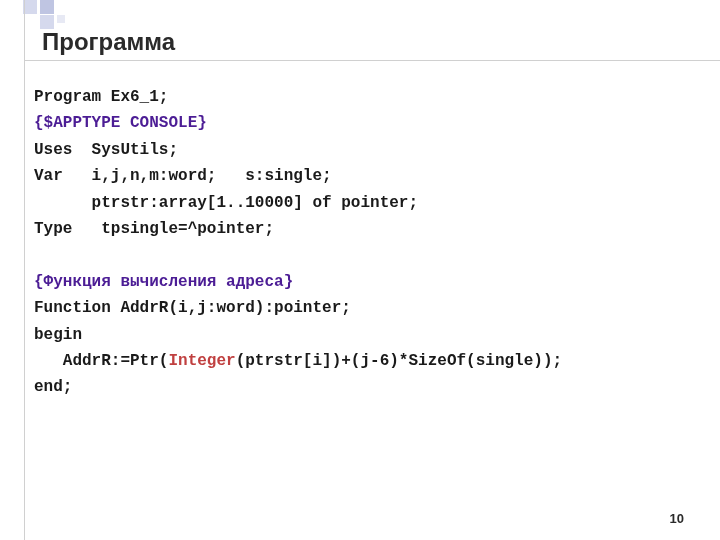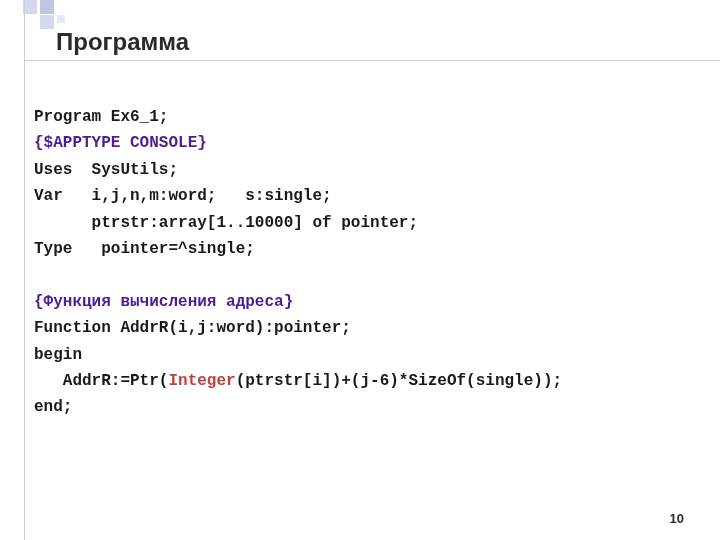--- a/index.html
+++ b/index.html
@@ -38,28 +38,28 @@
       position: absolute;
       top: 0;
       left: 24px;
       width: 1px;
       height: 540px;
       background: #d0d0d0;
     }
     .title {
       position: absolute;
       top: 28px;
-      left: 56px;
+      left: 42px;
       font-size: 24px;
       font-weight: bold;
       color: #2a2a2a;
     }
     .code-block {
       position: absolute;
-      top: 104px;
+      top: 84px;
       left: 34px;
       font-family: "Courier New", monospace;
       font-size: 16px;
       font-weight: bold;
       line-height: 1.65;
       color: #1a1a1a;
     }
     .code-line { white-space: pre; }
     .comment { color: #4c1d95; }
     .highlight { color: #c04040; }
@@ -86,21 +86,21 @@
 <div class="hr-line"></div>
 
 <div class="title">Программа</div>
 
 <div class="code-block">
   <div class="code-line">Program Ex6_1;</div>
   <div class="code-line comment">{$APPTYPE CONSOLE}</div>
   <div class="code-line">Uses  SysUtils;</div>
   <div class="code-line">Var   i,j,n,m:word;   s:single;</div>
   <div class="code-line">      ptrstr:array[1..10000] of pointer;</div>
-  <div class="code-line">Type   pointer=^single;</div>
+  <div class="code-line">Type   tpsingle=^pointer;</div>
   <div class="code-line"> </div>
   <div class="code-line comment">{Функция вычисления адреса}</div>
   <div class="code-line">Function AddrR(i,j:word):pointer;</div>
   <div class="code-line">begin</div>
   <div class="code-line"><span>   AddrR:=Ptr(</span><span class="highlight">Integer</span><span>(ptrstr[i])+(j-6)*SizeOf(single));</span></div>
   <div class="code-line">end;</div>
 </div>
 
 <div class="page-num">10</div>
 

